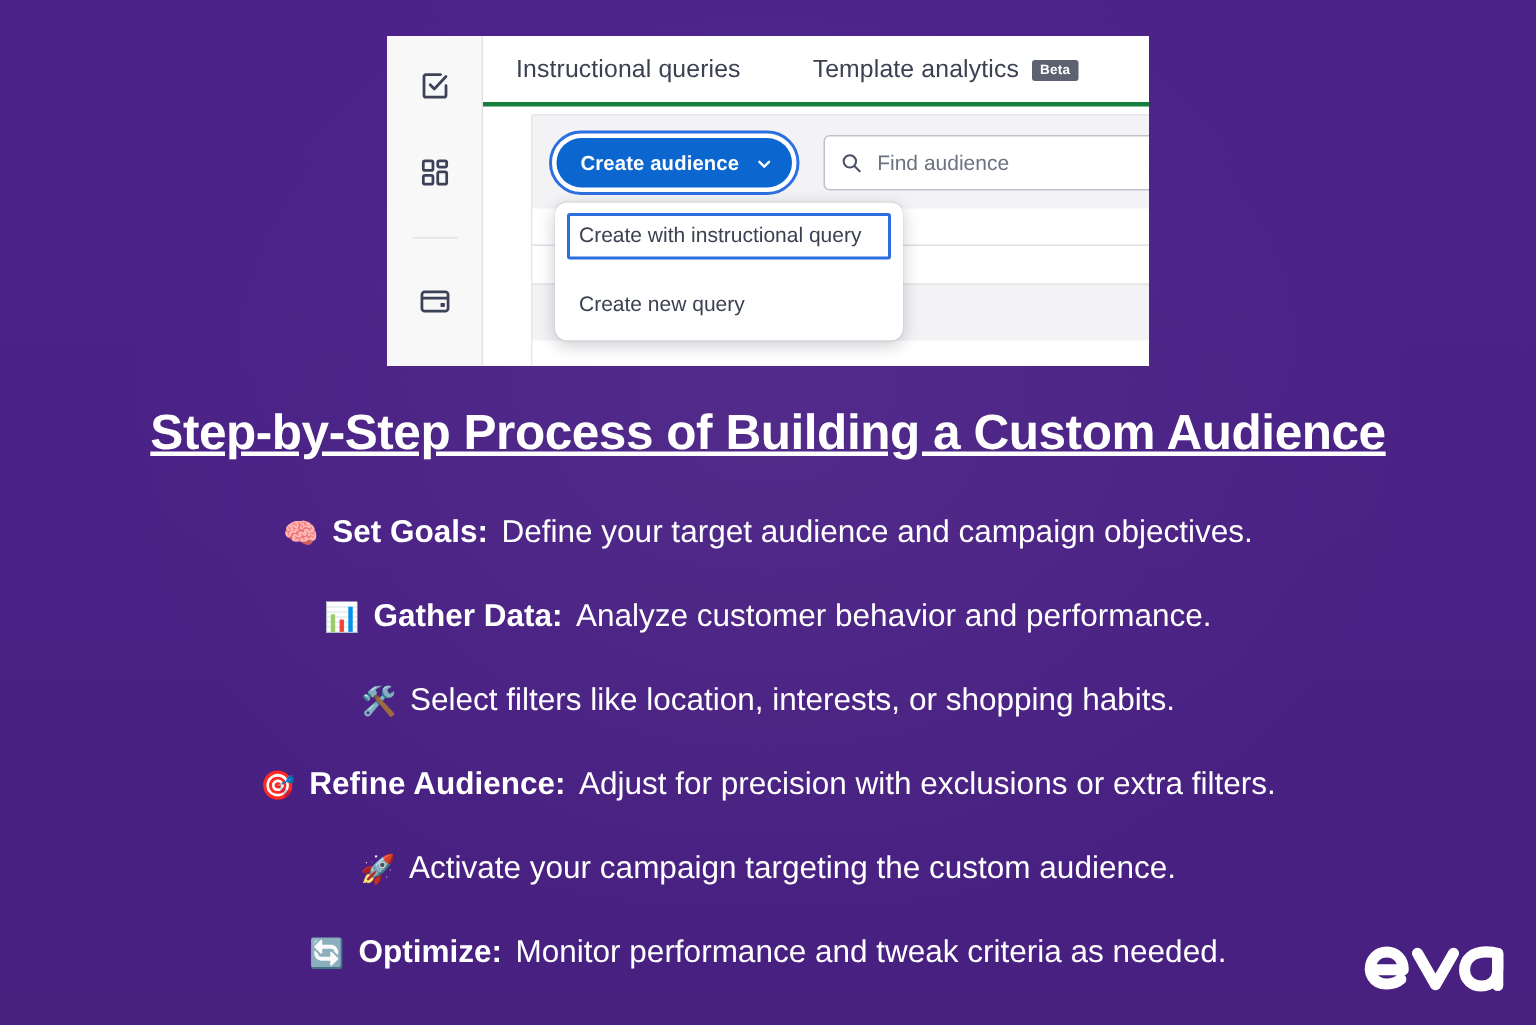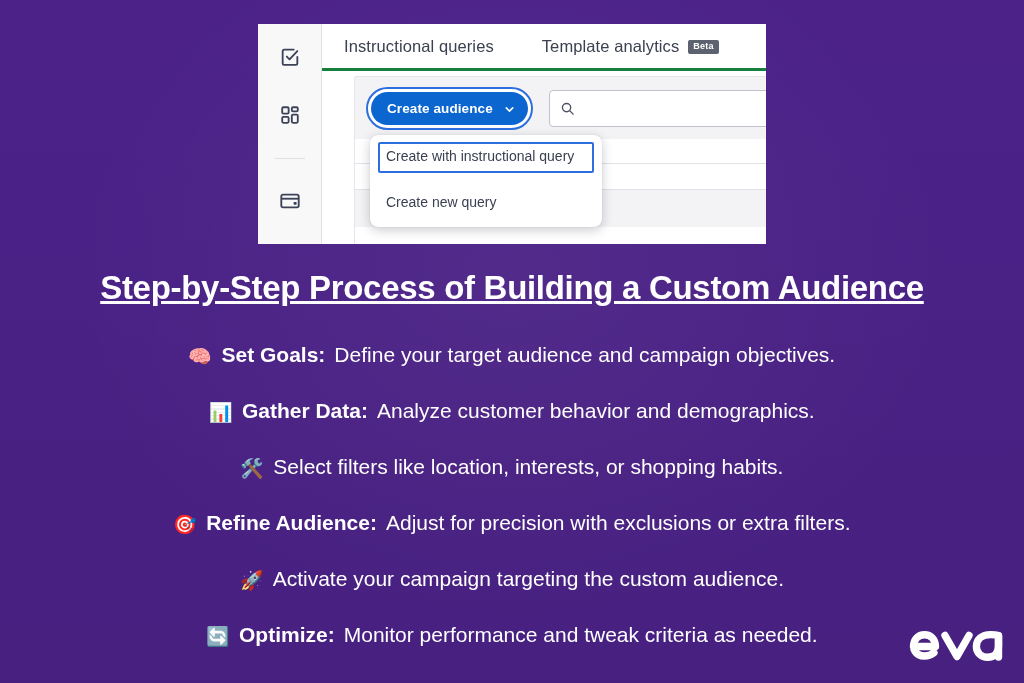--- a/index.html
+++ b/index.html
@@ -352,20 +352,21 @@
             </button>
           </div>
 
           <div class="search-box">
             <span class="search-icon">
               <svg width="15" height="15" viewBox="0 0 24 24" fill="none" stroke="currentColor" stroke-width="2.2" stroke-linecap="round">
                 <circle cx="10.5" cy="10.5" r="6.6"></circle>
                 <path d="M15.4 15.4L21 21"></path>
               </svg>
             </span>
+            <input class="search-input" type="text" placeholder="Find audience" style="">
           </div>
         </div>
 
         <div class="dropdown">
           <div class="dd-item sel">
             <span>Create with instructional query</span>
           </div>
           <div class="dd-item">
             <span>Create new query</span>
           </div>
@@ -382,21 +383,21 @@
 
   <div class="step">
     <span class="step-emoji">🧠</span>
     <span class="step-label">Set Goals:</span>
     <span class="step-desc">Define your target audience and campaign objectives.</span>
   </div>
 
   <div class="step">
     <span class="step-emoji">📊</span>
     <span class="step-label">Gather Data:</span>
-    <span class="step-desc">Analyze customer behavior and demographics.</span>
+    <span class="step-desc">Analyze customer behavior and performance.</span>
   </div>
 
   <div class="step">
     <span class="step-emoji">🛠️</span>
     <span class="step-desc">Select filters like location, interests, or shopping habits.</span>
   </div>
 
   <div class="step">
     <span class="step-emoji">🎯</span>
     <span class="step-label">Refine Audience:</span>

